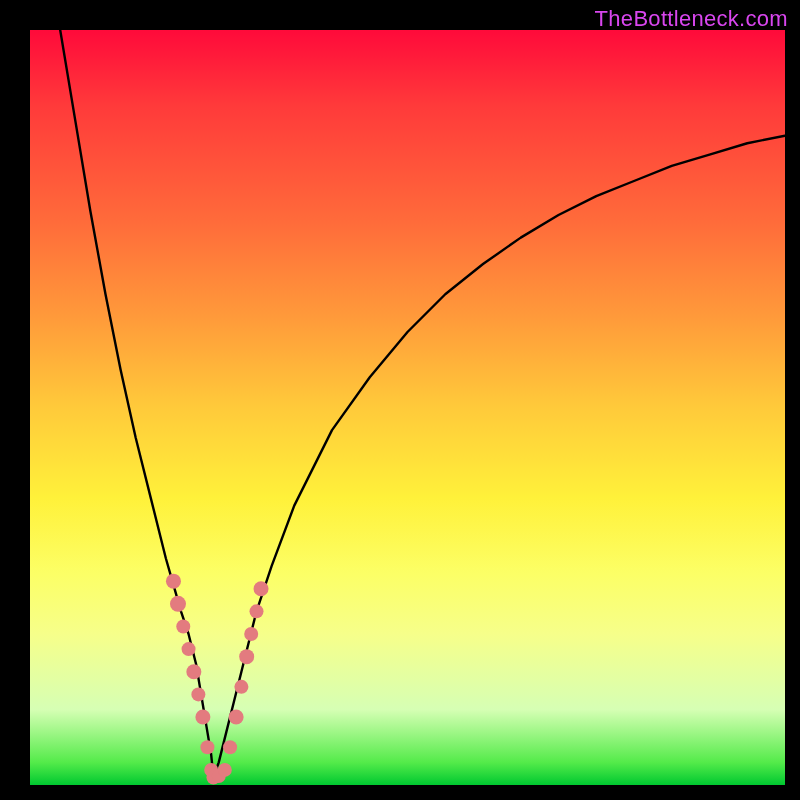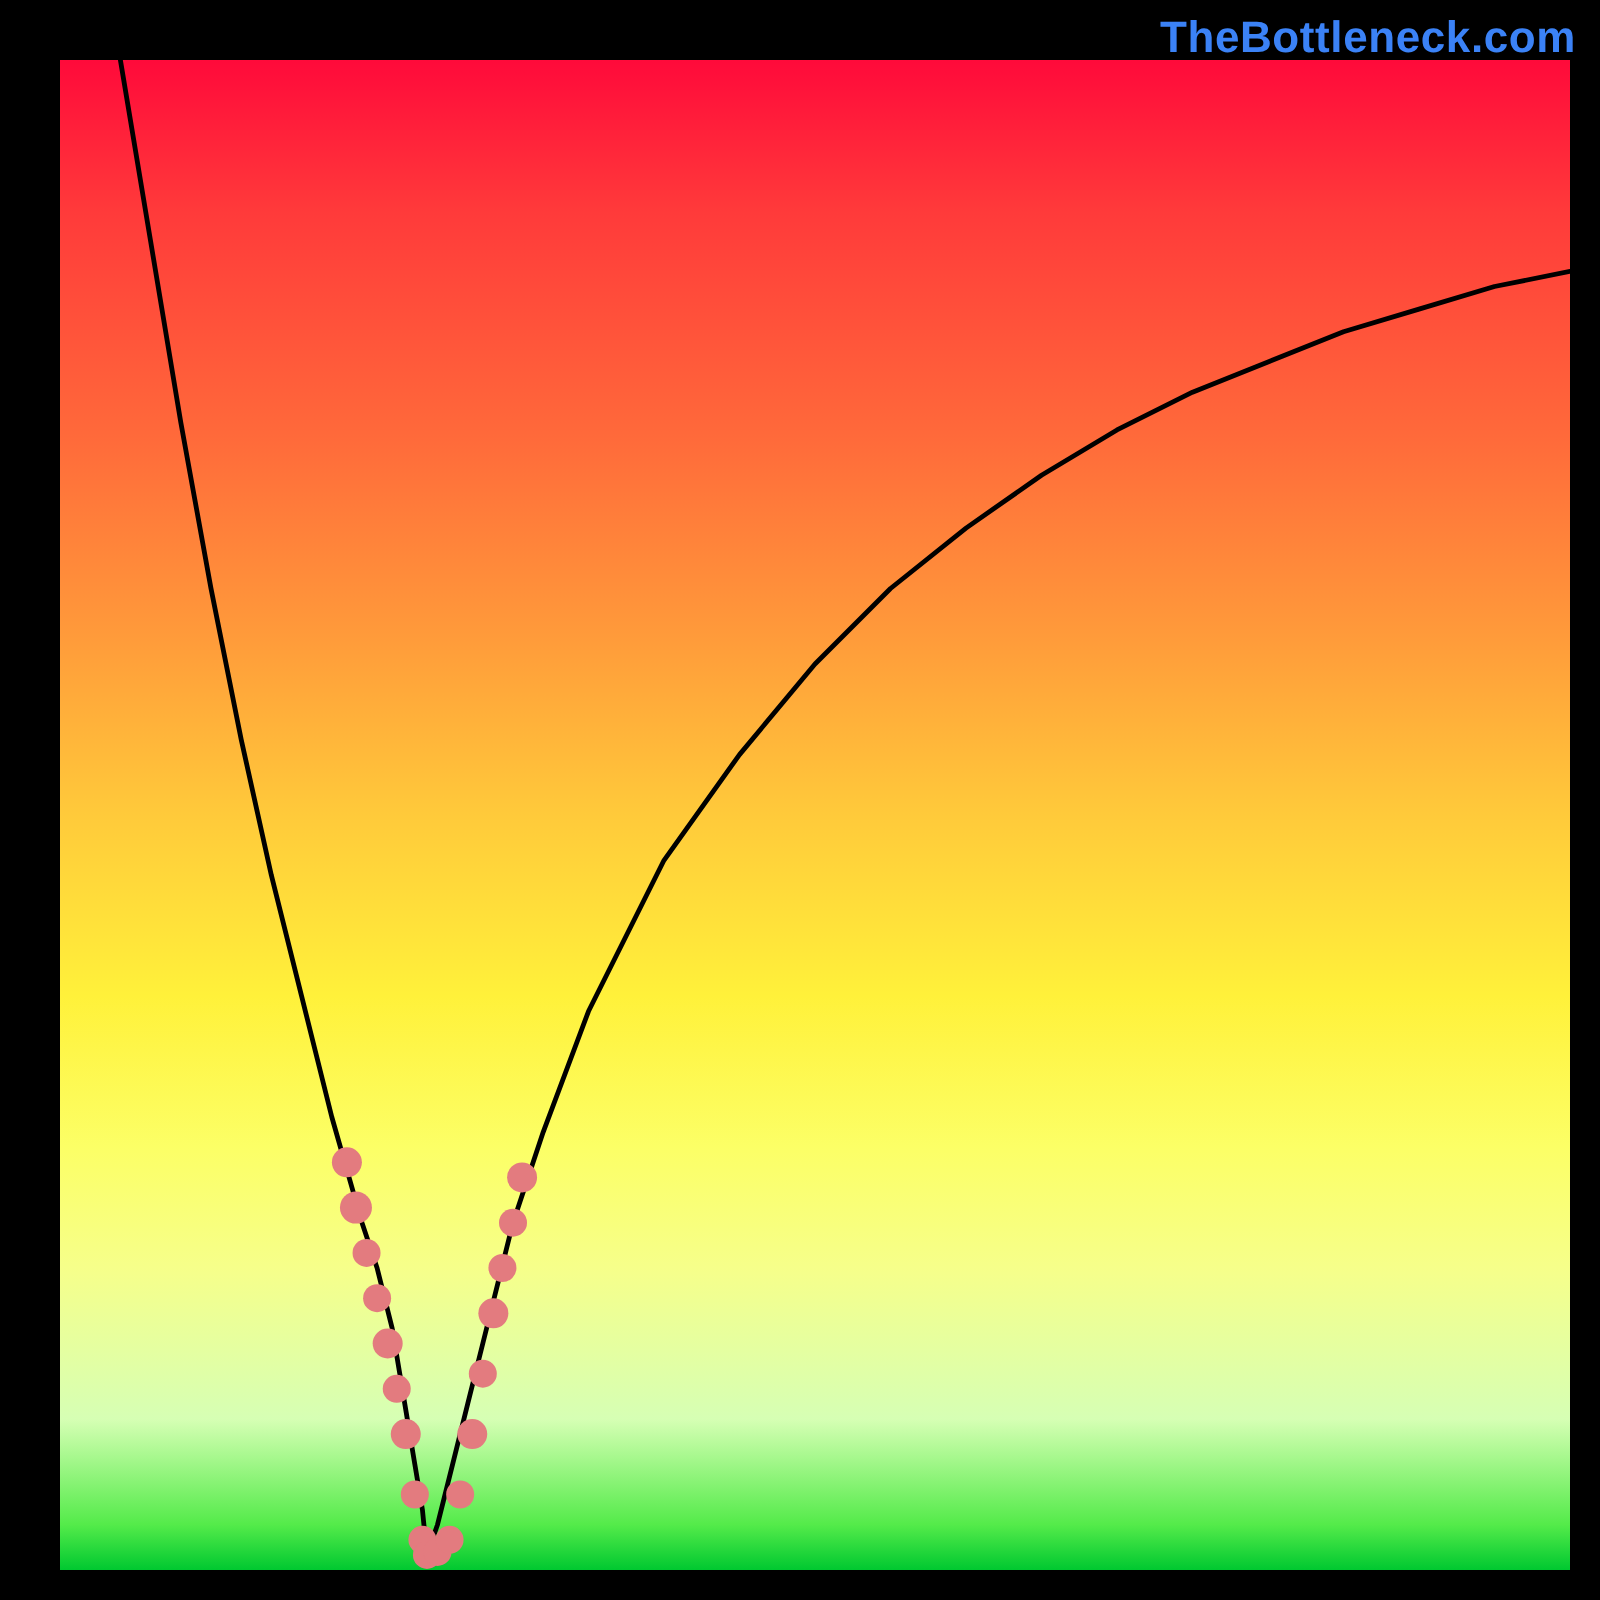--- a/index.html
+++ b/index.html
@@ -52,23 +52,23 @@
     left: 0;
     top: 0;
     width: 100%;
     height: 100%;
     overflow: visible;
   }
   .watermark {
     position: absolute;
     top: 6px;
     right: 12px;
-    color: #3b82f6;
+    color: #d946ef;
     font-size: 22px;
-    font-weight: 700;
+    font-weight: 400;
     letter-spacing: 0.3px;
     user-select: none;
   }
 </style>
 </head>
 <body>
 
 <div class="frame">
   <div class="watermark">TheBottleneck.com</div>
 

